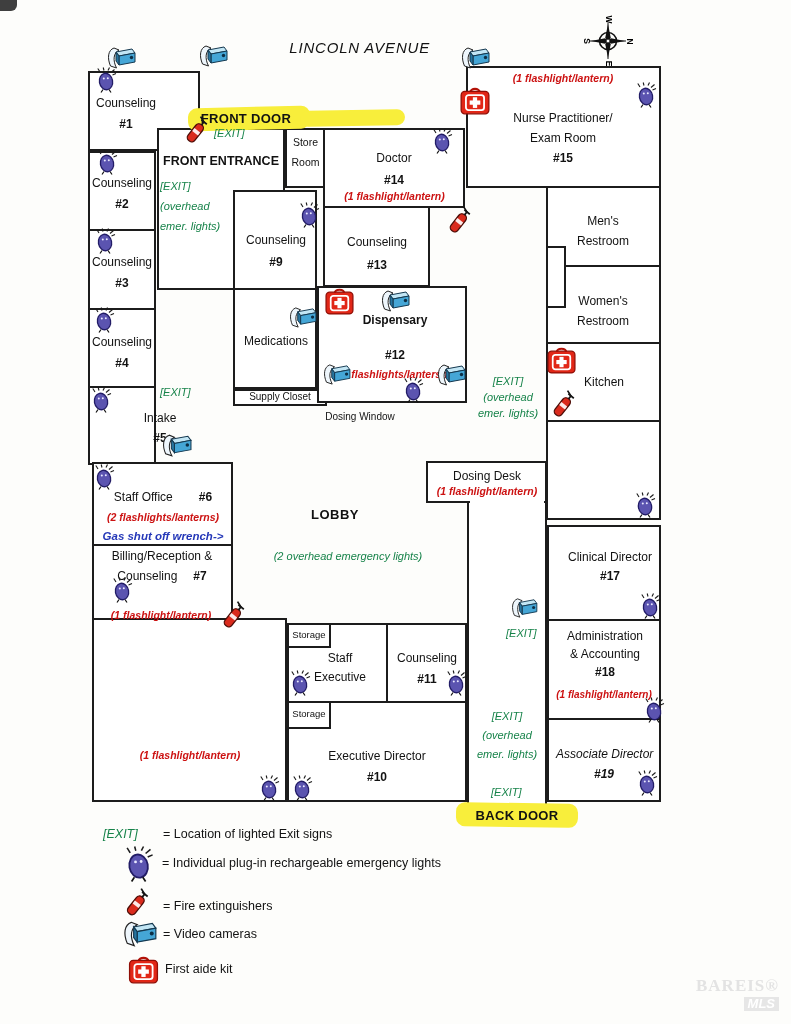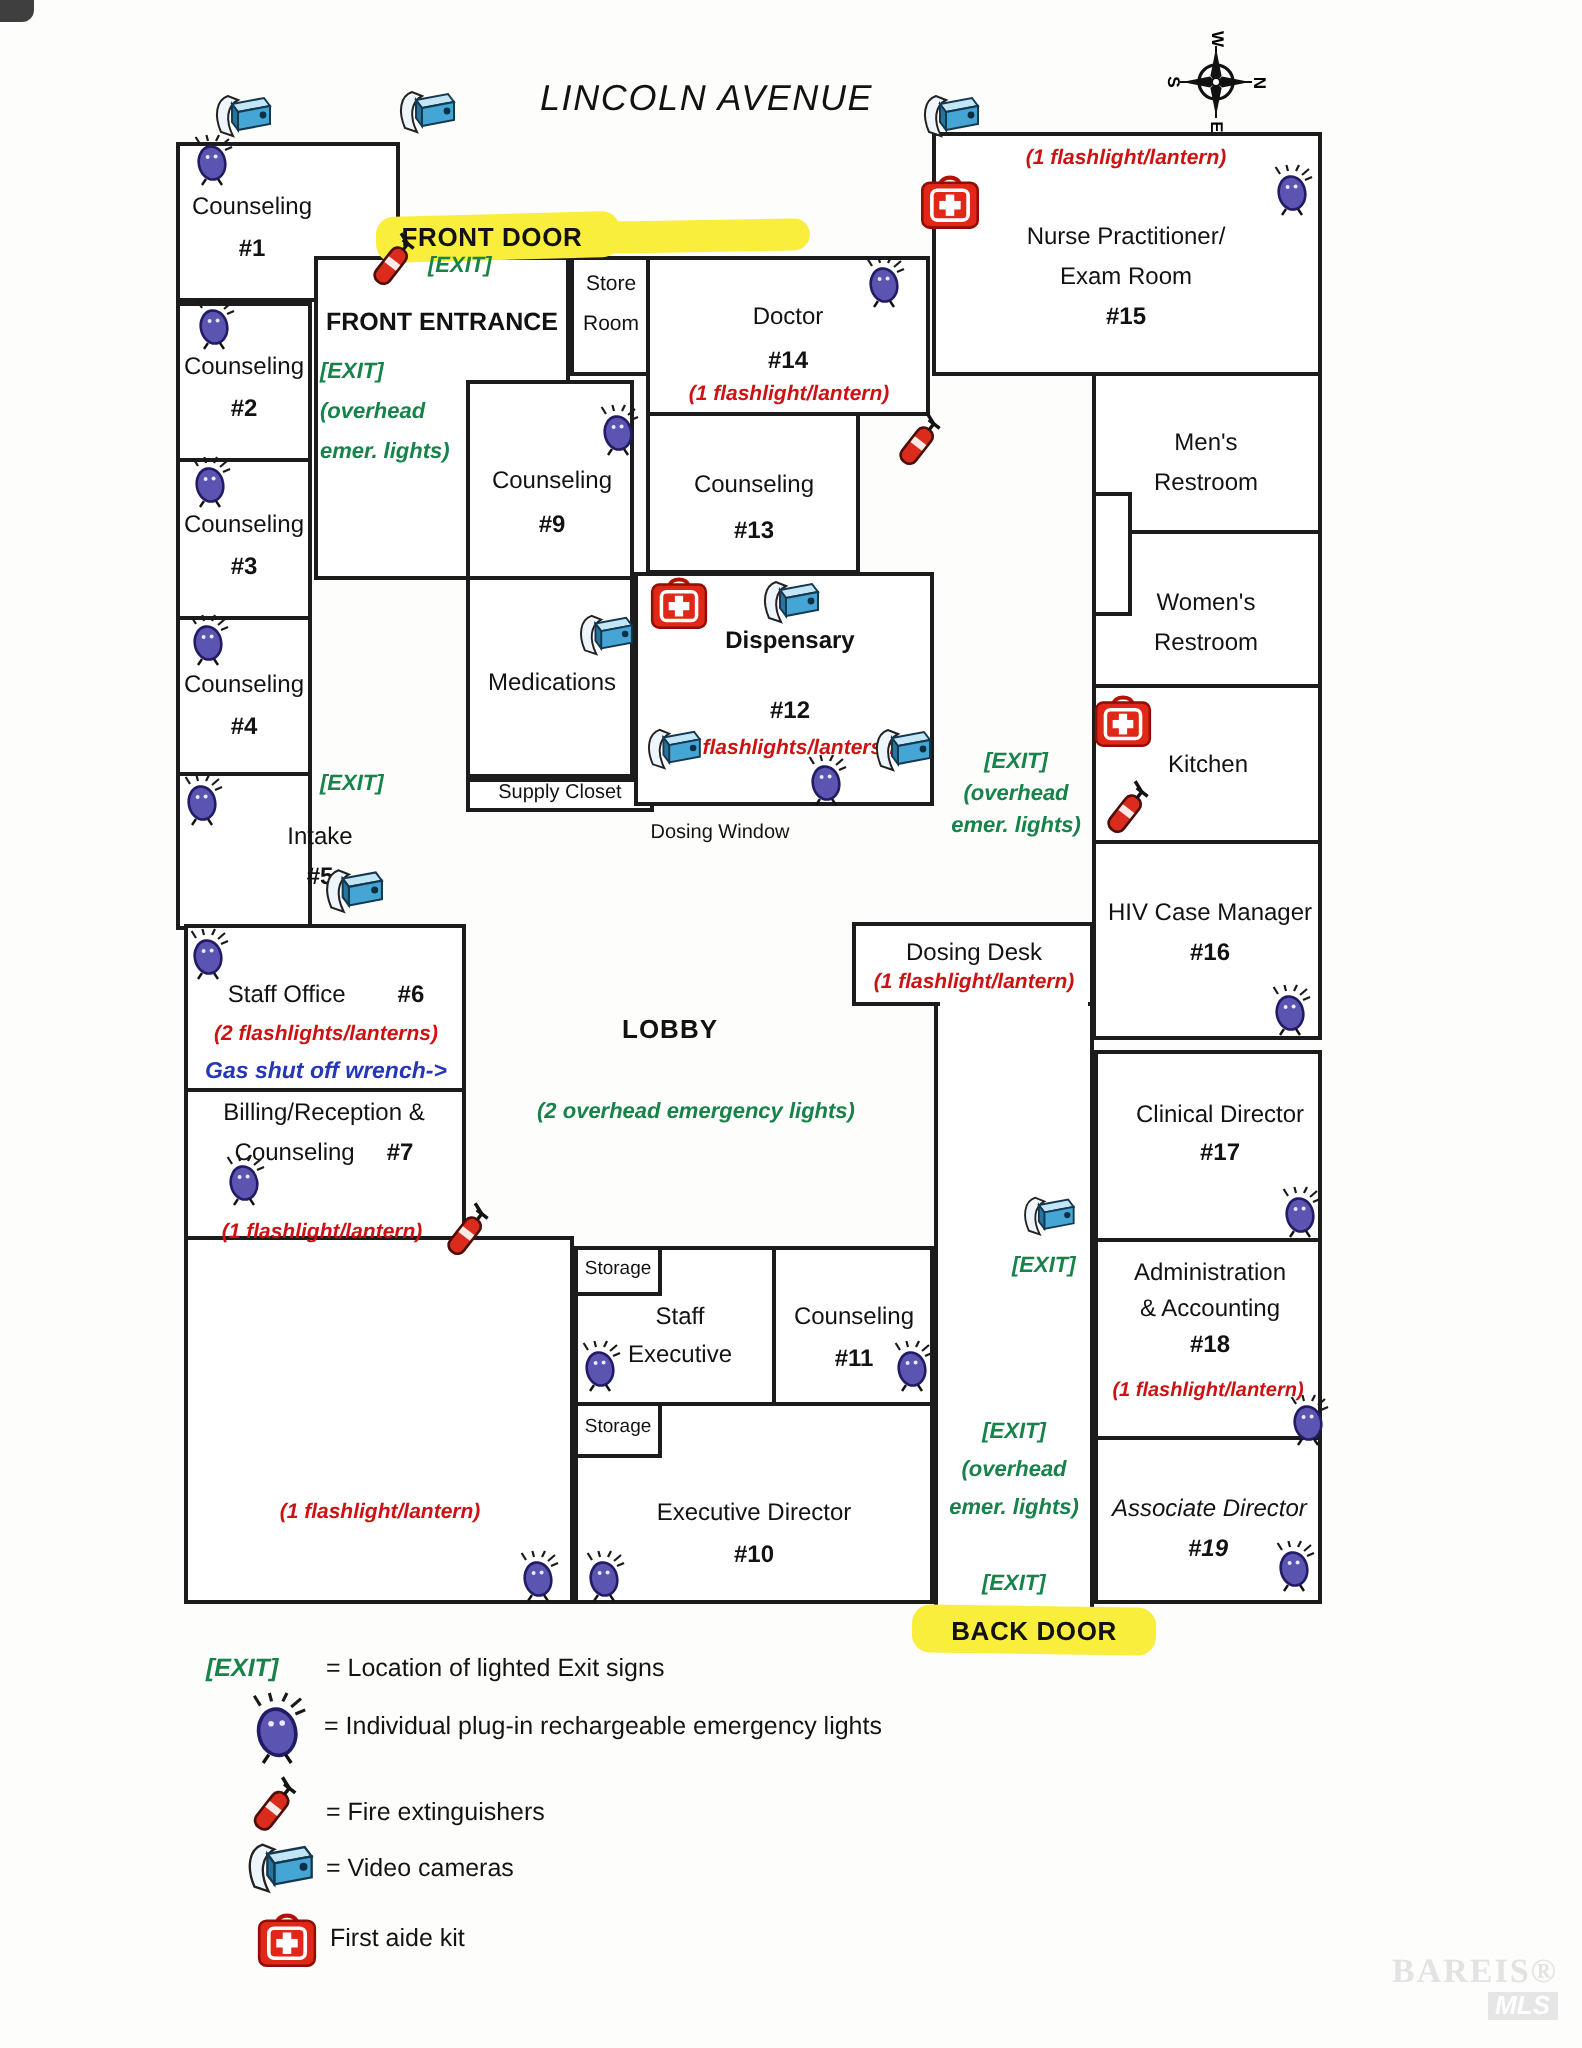--- a/index.html
+++ b/index.html
@@ -4,21 +4,21 @@
 <style>
   html,body{margin:0;padding:0;background:#ffffff;}
   .page{position:relative;width:791px;height:1024px;background:#fdfdfb;
         font-family:"Liberation Sans",sans-serif;color:#141414;overflow:hidden;}
   .room{position:absolute;border:2px solid #1c1c1c;background:#fff;box-sizing:border-box;}
   .tx{position:absolute;text-align:center;font-size:12px;color:#121212;line-height:1;white-space:nowrap;}
   .bk{display:block;}
   .num{font-weight:700;}
   .bold{font-weight:700;}
   .note{color:#cc1212;font-weight:700;font-style:italic;font-size:10.5px;white-space:nowrap;}
-  .green{position:absolute;color:#17834a;font-weight:700;font-style:italic;font-size:11px;white-space:nowrap;}
+  .green{position:absolute;color:#17834a;font-weight:400;font-style:italic;font-size:11px;white-space:nowrap;}
   .blue{color:#2437b8;font-weight:700;font-style:italic;font-size:11.5px;}
   .small{font-size:10px;}
   .tiny{font-size:9.5px;}
   .hl{position:absolute;background:#f8ee3b;border-radius:9px;}
   .ic{position:absolute;}
   .eraser{position:absolute;background:#ffffff;}
   .legend-text{position:absolute;font-size:12.5px;color:#131313;white-space:nowrap;}
   .wm{position:absolute;right:12px;bottom:12px;text-align:right;line-height:1.05;}
   .wm .l1{font-family:"Liberation Serif",serif;font-weight:700;font-size:17px;color:#e3e3e3;letter-spacing:1px;}
   .wm .l2{display:inline-block;background:#e6e6e6;color:#ffffff;font-style:italic;font-weight:700;
@@ -67,21 +67,21 @@
         <rect x="2" y="5" width="26" height="21" rx="3.5" fill="#e12717" stroke="#8f0e06" stroke-width="1.2"></rect>
         <rect x="6.5" y="8.5" width="17" height="14" rx="2.5" fill="none" stroke="#ffffff" stroke-width="1.7"></rect>
         <rect x="13" y="10.5" width="4" height="10" fill="#ffffff"></rect>
         <rect x="10" y="13.5" width="10" height="4" fill="#ffffff"></rect>
       </symbol>
     </defs>
   </svg>
 
   <div style="position:absolute;left:0;top:0;width:17px;height:11px;background:#3f3f3f;border-bottom-right-radius:6px;"></div>
 
-  <div class="tx" style="left:270px;top:40px;width:160px;font-size:18px;font-style:italic;letter-spacing:0.8px;text-align:right;">
+  <div class="tx" style="left:270px;top:40px;width:160px;font-size:15px;font-style:italic;letter-spacing:0.8px;text-align:right;">
     <span>LINCOLN AVENUE</span>
   </div>
 
   <svg class="ic" style="left:582px;top:15px;width:52px;height:52px;" viewBox="0 0 52 52">
     <line x1="26" y1="8" x2="26" y2="44" stroke="#111" stroke-width="1"></line>
     <line x1="8" y1="26" x2="44" y2="26" stroke="#111" stroke-width="1"></line>
     <circle cx="26" cy="26" r="8.5" fill="none" stroke="#111" stroke-width="1.6"></circle>
     <polygon points="26,9 28.8,23 26,26 23.2,23" fill="#111"></polygon>
     <polygon points="43,26 29,28.8 26,26 29,23.2" fill="#111"></polygon>
     <polygon points="26,43 23.2,29 26,26 28.8,29" fill="#111"></polygon>
@@ -226,24 +226,20 @@
     <span class="bk">Men's</span>
     <span class="bk" style="margin-top:8px;">Restroom</span>
   </div>
   <div class="tx" style="left:572px;top:295px;width:62px;">
     <span class="bk">Women's</span>
     <span class="bk" style="margin-top:8px;">Restroom</span>
   </div>
   <div class="tx" style="left:580px;top:376px;width:48px;">
     <span>Kitchen</span>
   </div>
-  <div class="tx" style="left:552px;top:450px;width:106px;">
-    <span class="bk">HIV Case Manager</span>
-    <span class="bk num" style="margin-top:8px;">#16</span>
-  </div>
   <div class="tx" style="left:565px;top:551px;width:90px;">
     <span class="bk">Clinical Director</span>
     <span class="bk num" style="margin-top:7px;">#17</span>
   </div>
   <div class="tx" style="left:560px;top:630px;width:90px;">
     <span class="bk">Administration</span>
     <span class="bk" style="margin-top:6px;">&amp; Accounting</span>
     <span class="bk num" style="margin-top:6px;">#18</span>
   </div>
   <div class="tx" style="left:550px;top:688px;width:108px;">

